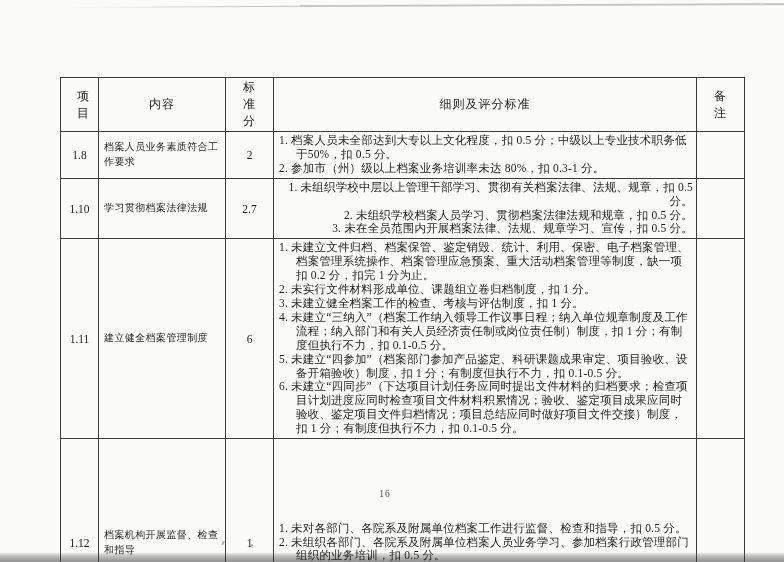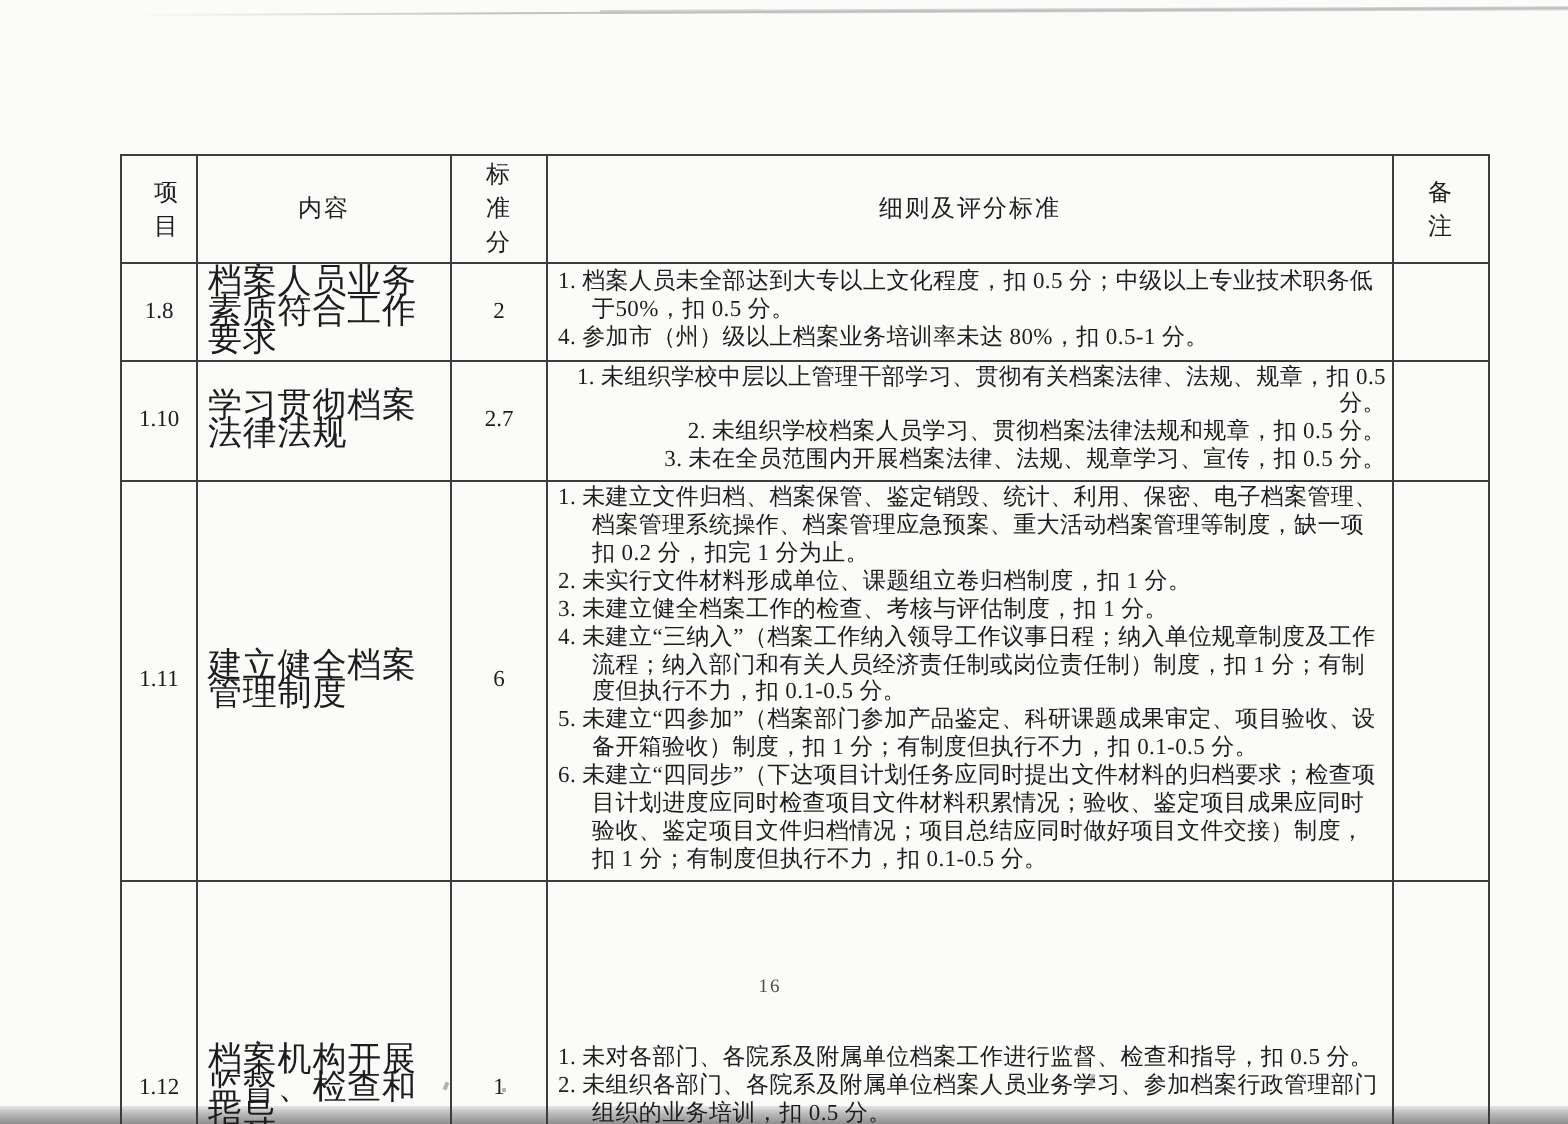--- a/index.html
+++ b/index.html
@@ -46,21 +46,21 @@
     text-align:center; letter-spacing:1px; padding:1px 16px;
   }
   tbody tr:nth-child(1) td { height:41px; }
   tbody tr:nth-child(2) td { height:28px; }
   tbody tr:nth-child(3) td { height:43px; }
   tbody tr:nth-child(4) td { height:203px; }
   tbody tr:nth-child(5) td { height:39px; }
   tbody tr:nth-child(6) td { height:18px; }
   td.c { text-align:center; vertical-align:middle; font-size:11.5px; }
   td.content {
-    font-size:17px; line-height:14.5px; letter-spacing:0.4px;
+    font-size:10px; line-height:14.5px; letter-spacing:0.4px;
     padding:2px 3px 2px 5px; vertical-align:middle;
   }
   td.criteria {
     font-size:11.5px; line-height:13.9px; letter-spacing:0.2px;
     padding:2px 3px 2px 5px; vertical-align:middle;
   }
   .crit { padding-left:17px; text-indent:-17px; }
   tr.section td.content { font-weight:normal; letter-spacing:1.5px; }
   
   .pagenum {
@@ -96,21 +96,21 @@
       <th style="border-color: rgb(61, 61, 61);">备注</th>
     </tr>
   </thead>
   <tbody id="rows">
       <tr>
         <td class="c" style="border-color: rgb(61, 61, 61);">1.8</td>
         <td class="content" style="border-color: rgb(61, 61, 61);">档案人员业务素质符合工作要求</td>
         <td class="c" style="border-color: rgb(61, 61, 61);">2</td>
         <td class="criteria" style="border-color: rgb(61, 61, 61);">
           <div class="crit">1. 档案人员未全部达到大专以上文化程度，扣 0.5 分；中级以上专业技术职务低于50%，扣 0.5 分。</div>
-          <div class="crit">4. 参加市（州）级以上档案业务培训率未达 80%，扣 0.5-1 分。</div>
+          <div class="crit">2. 参加市（州）级以上档案业务培训率未达 80%，扣 0.3-1 分。</div>
         </td>
         <td class="c" style="border-color: rgb(61, 61, 61);"></td>
       </tr>
       <tr>
         <td class="c" style="border-color: rgb(61, 61, 61);">1.10</td>
         <td class="content" style="border-color: rgb(61, 61, 61);">学习贯彻档案法律法规</td>
         <td class="c" style="border-color: rgb(61, 61, 61);">2.7</td>
         <td class="criteria" style="border-color: rgb(61, 61, 61); text-align: right;">
           <div class="crit">1. 未组织学校中层以上管理干部学习、贯彻有关档案法律、法规、规章，扣 0.5 分。</div>
           <div class="crit">2. 未组织学校档案人员学习、贯彻档案法律法规和规章，扣 0.5 分。</div>

